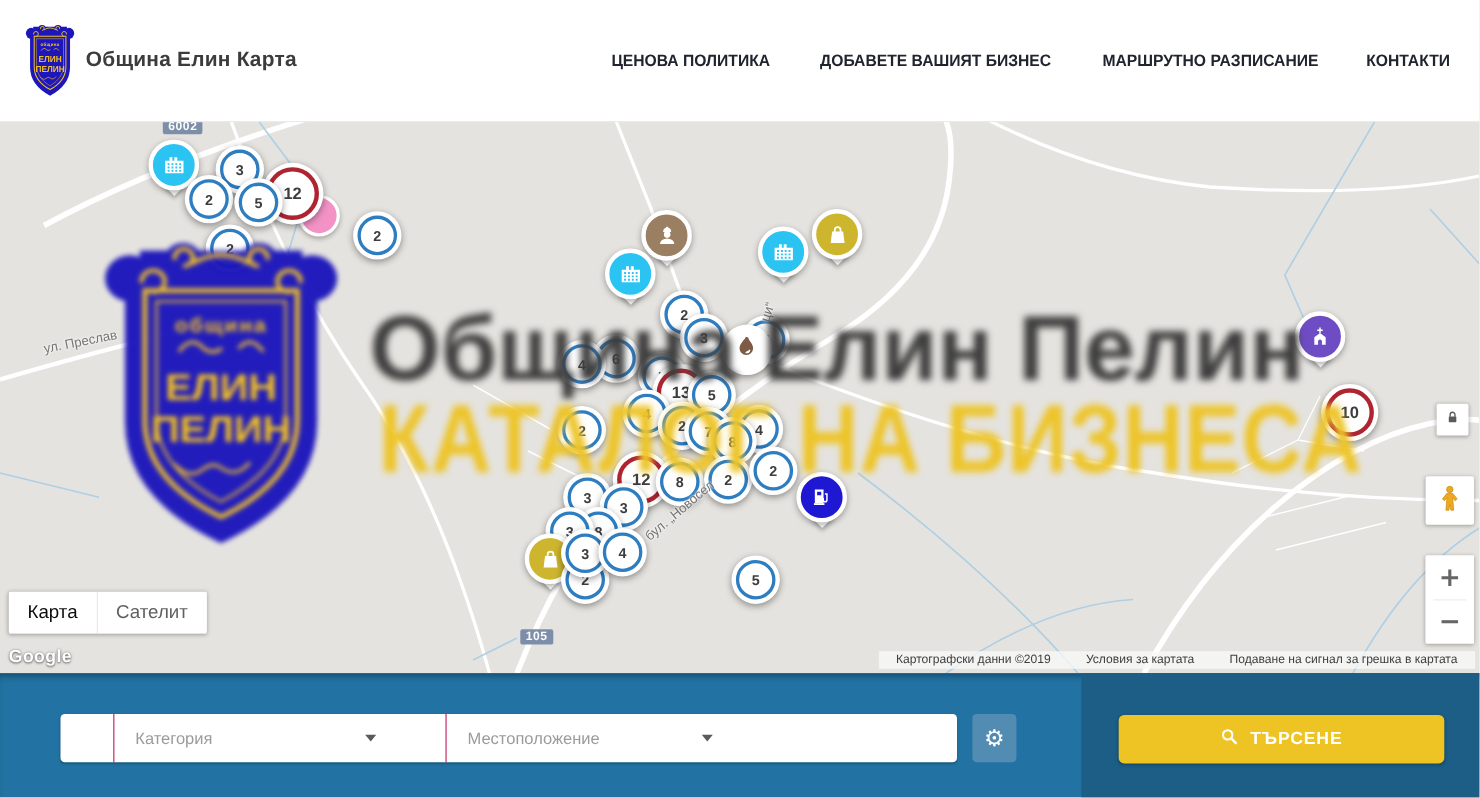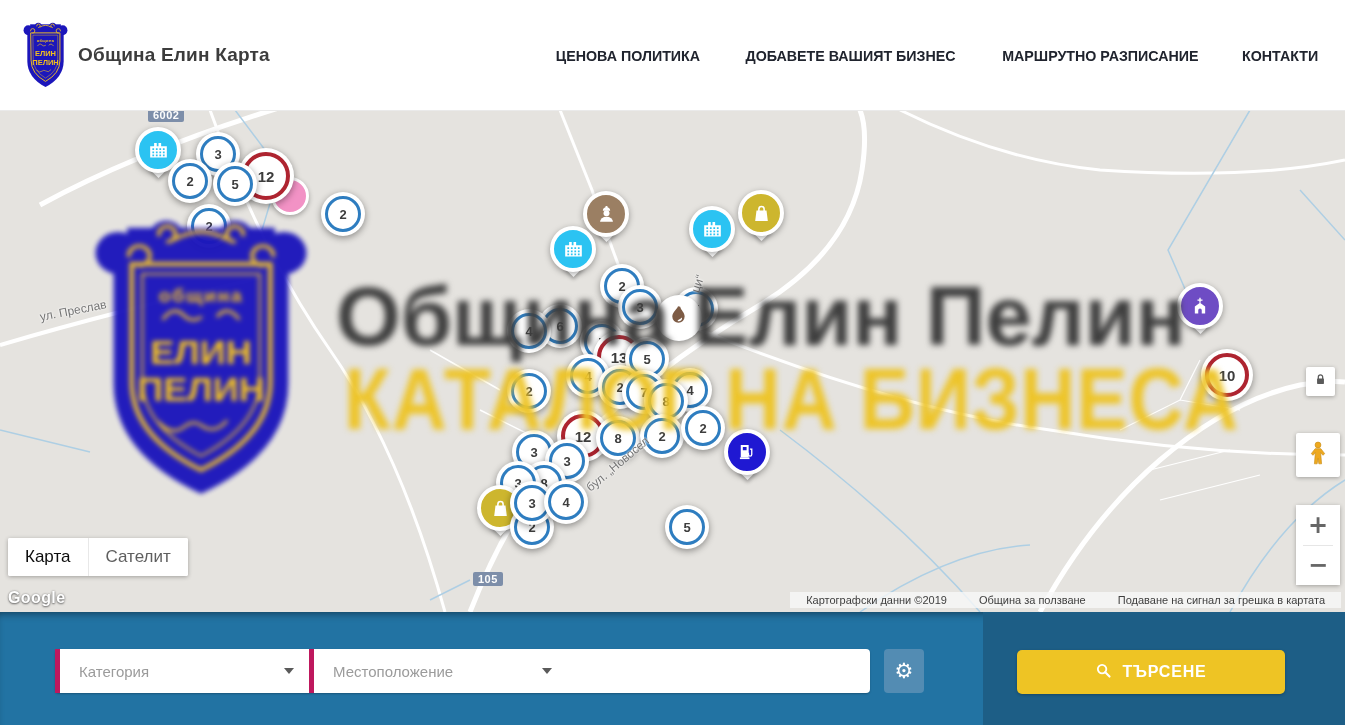--- a/index.html
+++ b/index.html
@@ -78,31 +78,31 @@
 
   
   .searchbar{position:absolute;top:612px;left:0;width:1345px;height:113px;background:#2273a3;
              box-shadow:inset 0 6px 8px -5px rgba(0,0,0,.5);z-index:70;}
   .search-group{position:absolute;left:55px;top:37px;width:815px;height:44px;background:#fff;
              border-radius:4px;display:flex;align-items:stretch;box-shadow:0 1px 2px rgba(0,0,0,.25);}
   .field{display:flex;align-items:center;box-sizing:border-box;}
   .f-keyword{width:303px;padding-left:17px;gap:13px;}
   .f-keyword input{border:none;outline:none;font-size:15px;color:#444;width:240px;font-family:inherit;background:transparent;}
   .f-keyword input::placeholder{color:#9b9b9b;}
-  .f-select{border-left:5px solid #be185d;justify-content:space-between;padding:0 15px 0 19px;cursor:pointer;}
+  .f-select{border-left:1px solid #be185d;justify-content:space-between;padding:0 15px 0 19px;cursor:pointer;margin-left:48px;}
   .f-category{width:254px;}
   .f-location{width:258px;}
   .sel-label{color:#9b9b9b;font-size:15px;}
   .caret{width:0;height:0;border-left:5px solid transparent;border-right:5px solid transparent;
          border-top:6px solid #5a5a5a;}
   .gear-btn{position:absolute;left:884px;top:37px;width:40px;height:44px;border:none;border-radius:4px;
          background:#538cb3;color:#fff;font-size:21px;cursor:pointer;
          font-family:"DejaVu Sans",sans-serif;display:flex;align-items:center;justify-content:center;}
   .search-panel{position:absolute;left:983px;top:0;width:362px;height:113px;background:#1d5e86;}
-  .search-btn{position:absolute;left:34px;top:38px;width:268px;height:44px;border:none;border-radius:5px;
+  .search-btn{position:absolute;left:34px;top:38px;width:296px;height:44px;border:none;border-radius:5px;
          background:#eec424;color:#fff;font-weight:bold;font-size:16px;letter-spacing:.8px;cursor:pointer;
          display:flex;align-items:center;justify-content:center;gap:10px;font-family:inherit;
          box-shadow:0 1px 3px rgba(0,0,0,.25);}
 </style>
 </head>
 <body>
 
 <div class="header">
   <div class="brand">
     <div class="crest-small"><svg viewBox="0 0 150 200" width="100%" height="100%" preserveAspectRatio="none">
@@ -461,21 +461,21 @@
   <div class="wm wm-title">Община Елин Пелин</div>
   <div class="wm wm-subtitle">КАТАЛОГ НА БИЗНЕСА</div>
 
   <div class="maptype">
     <button class="active">Карта</button>
     <button class="inactive">Сателит</button>
   </div>
   <div class="google-logo">Google</div>
   <div class="attribution">
       <span class="">Картографски данни ©2019</span>
-      <span class="attr-link">Община за ползване</span>
+      <span class="attr-link">Условия за картата</span>
       <span class="attr-link">Подаване на сигнал за грешка в картата</span>
     </div>
 
   <div class="ctl lock-btn">
     <span>
       <svg viewBox="0 0 24 24" width="15" height="15">
           <path d="M8.5,11 V8 a3.5,3.5 0 0 1 7,0 v3" fill="none" stroke="#5a5a5a" stroke-width="2"></path>
           <rect x="6.5" y="10.5" width="11" height="8.5" rx="1" fill="#5a5a5a"></rect>
         </svg>
     </span>

